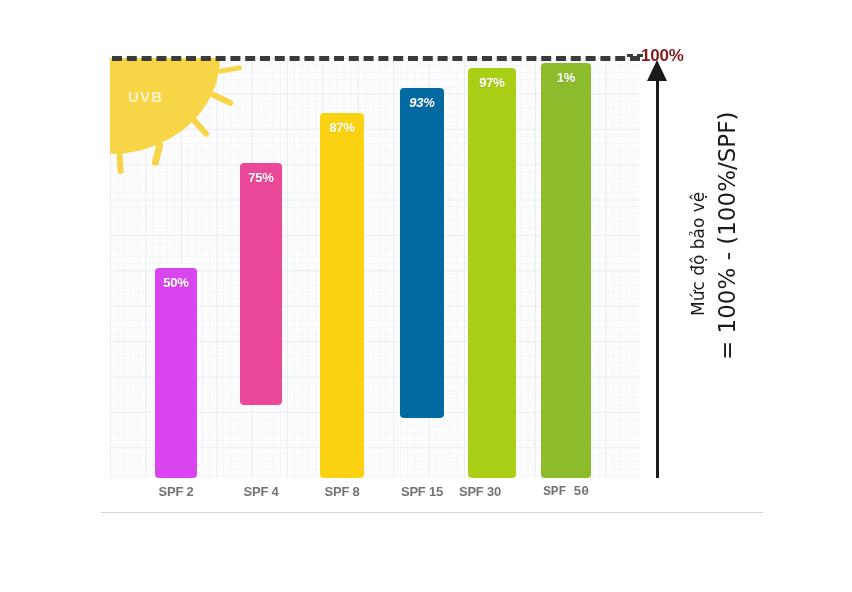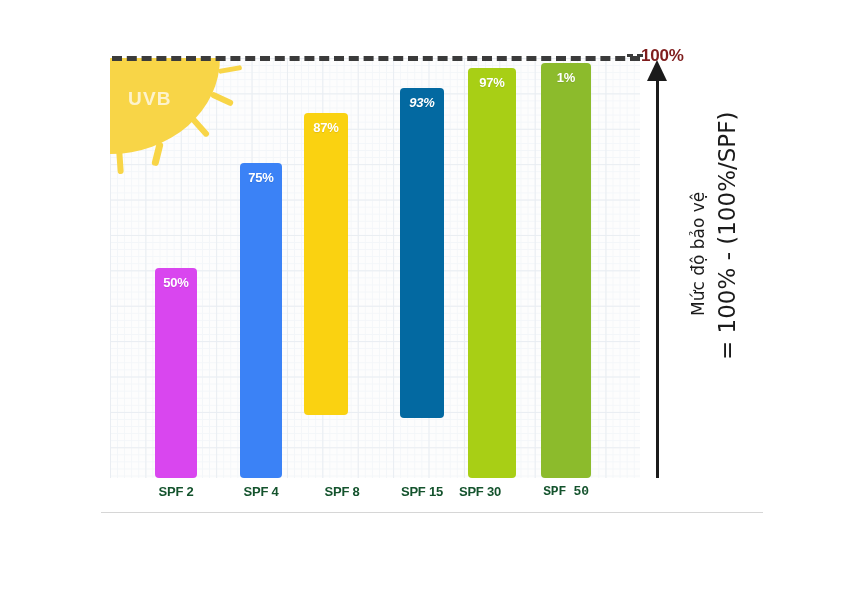--- a/index.html
+++ b/index.html
@@ -82,21 +82,21 @@
     top: 0;
     width: 110px;
     height: 96px;
     background: #f8d547;
     border-bottom-right-radius: 110px 96px;
   }
   #uvb-text {
     position: absolute;
     left: 18px;
     top: 30px;
-    font-size: 19px;
+    font-size: 15px;
     font-weight: bold;
     letter-spacing: 1.2px;
     color: #fdf3cd;
   }
   .sun-ray {
     position: absolute;
     background: #f8d547;
     border-radius: 3px;
   }
 
@@ -117,21 +117,21 @@
     color: #ffffff;
     text-shadow: 0 1px 1px rgba(0,0,0,0.10);
     letter-spacing: -0.2px;
   }
   .bar-label {
     position: absolute;
     top: 484px;
     text-align: center;
     font-size: 13px;
     font-weight: bold;
-    color: #14532d;
+    color: #737373;
     letter-spacing: -0.2px;
     white-space: nowrap;
   }
 
   
   #axis-line {
     position: absolute;
     left: 656px;
     top: 78px;
     width: 3px;
@@ -192,24 +192,24 @@
     <div class="sun-ray" style="left:108px; top:9px;  width:24px; height:5px; transform:rotate(-10deg);"></div>
     <div class="sun-ray" style="left:100px; top:38px; width:24px; height:6px; transform:rotate(25deg);"></div>
     <div class="sun-ray" style="left:78px;  top:66px; width:24px; height:6px; transform:rotate(48deg);"></div>
     <div class="sun-ray" style="left:44px;  top:84px; width:7px;  height:24px; transform:rotate(14deg);"></div>
     <div class="sun-ray" style="left:7px;   top:92px; width:6px;  height:24px; transform:rotate(-4deg);"></div>
   </div>
 
   <div class="bar" style="left:155px; width:42px; height:210px; top:268px; background:#d946ef;">
     <div class="bar-value">50%</div>
   </div>
-  <div class="bar" style="left:240px; width:42px; height:315px; top:163px; background:#3b82f6;">
+  <div class="bar" style="left:240px; width:42px; height:242px; top:163px; background:#ec4899;">
     <div class="bar-value">75%</div>
   </div>
-  <div class="bar" style="left:304px; width:44px; height:302px; top:113px; background:#FAD211;text-decoration:underline;">
+  <div class="bar" style="left:320px; width:44px; height:365px; top:113px; background:#FAD211;text-decoration:underline;">
     <div class="bar-value">87%</div>
   </div>
   <div class="bar" style="left:400px; width:44px; height:330px; top:88px; background:#0369a1;font-style:italic;">
     <div class="bar-value">93%</div>
   </div>
   <div class="bar" style="left:468px; width:48px; height:410px; top:68px; background:#A8CF15;">
     <div class="bar-value">97%</div>
   </div>
   <div class="bar" style="left:541px; width:50px; height:415px; top:63px; background:#8CBB2C;">
     <div class="bar-value">1%</div>

